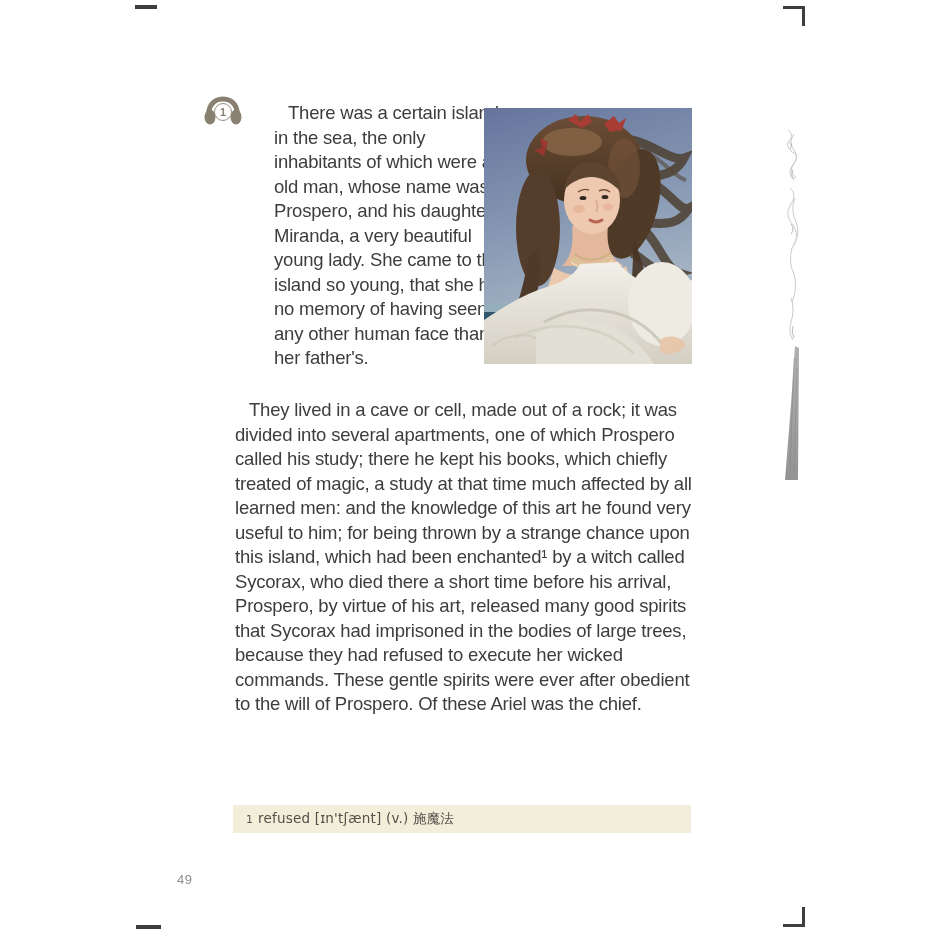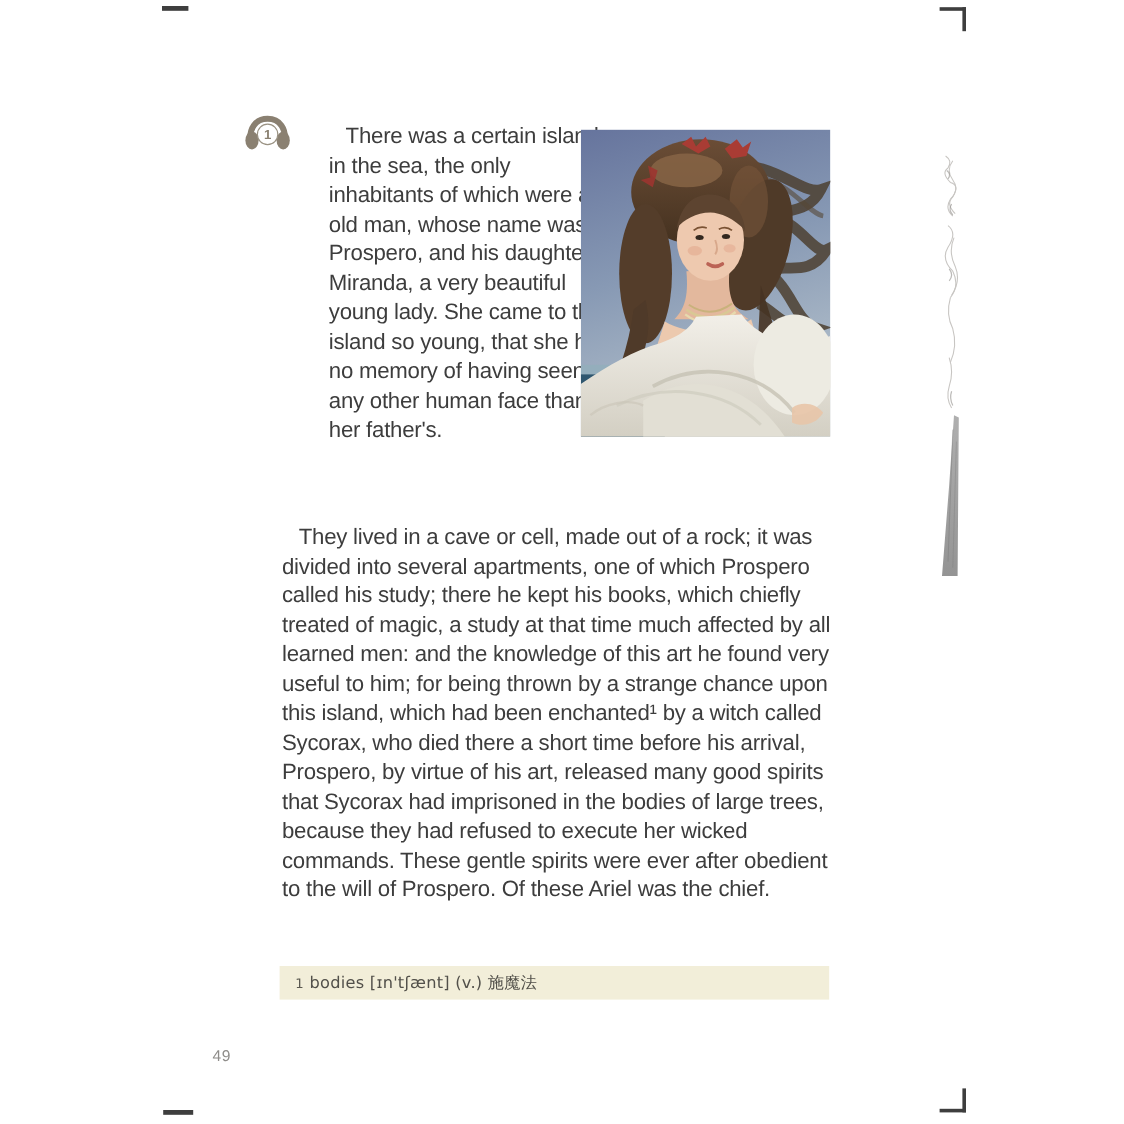--- a/index.html
+++ b/index.html
@@ -20,21 +20,21 @@
   
   .body-text{
     position:absolute;
     color:#3d3d3d;
     font-size:18.5px;
     line-height:24.5px;
     letter-spacing:-0.2px;
     text-indent:14px;
   }
   #para1{left:250px;top:101px;width:240px;margin-left:24px;}
-  #para2{left:235px;top:398px;width:462px;margin-top:37px;}
+  #para2{left:235px;top:398px;width:462px;}
   
   #portrait{position:absolute;left:484px;top:108px;width:208px;height:256px;}
   
   #footnote-bar{
     position:absolute;left:233px;top:805px;width:445px;height:28px;
     background:#f2eed9;
     color:#52504a;
     padding-left:13px;
     display:flex;align-items:center;
     font-family:"DejaVu Sans","Liberation Sans",sans-serif;
@@ -130,21 +130,21 @@
     <path d="M60,214 C100,192 150,200 178,236" stroke="#c6c2b4" stroke-width="3" fill="none" opacity="0.8"></path>
     <path d="M30,230 C70,210 120,216 150,246" stroke="#cfccbf" stroke-width="2.5" fill="none" opacity="0.7"></path>
     <path d="M176,232 C184,226 196,228 202,236 C196,246 184,248 176,244 Z" fill="#e8c5a9" opacity="0.9"></path>
     <path d="M8,238 C20,228 40,224 52,230" stroke="#c9c5b8" stroke-width="2" fill="none" opacity="0.6"></path>
   </svg>
 
   <div id="para2" class="body-text">They lived in a cave or cell, made out of a rock; it was divided into several apartments, one of which Prospero called his study; there he kept his books, which chiefly treated of magic, a study at that time much affected by all learned men: and the knowledge of this art he found very useful to him; for being thrown by a strange chance upon this island, which had been enchanted¹ by a witch called Sycorax, who died there a short time before his arrival, Prospero, by virtue of his art, released many good spirits that Sycorax had imprisoned in the bodies of large trees, because they had refused to execute her wicked commands. These gentle spirits were ever after obedient to the will of Prospero. Of these Ariel was the chief.</div>
 
   <div id="footnote-bar">
     <span id="footnote-number">1</span>
-    <span id="footnote-text">bodies [ɪn'tʃænt] (v.) 施魔法</span>
+    <span id="footnote-text">refused [ɪn'tʃænt] (v.) 施魔法</span>
   </div>
 
   <div id="page-number">49</div>
 
   <svg id="edge-art" viewBox="0 0 22 354">
     <defs>
       <linearGradient id="strip" x1="0" y1="0" x2="0" y2="1">
         <stop offset="0" stop-color="#ababab"></stop>
         <stop offset="1" stop-color="#8e8e8e"></stop>
       </linearGradient>

